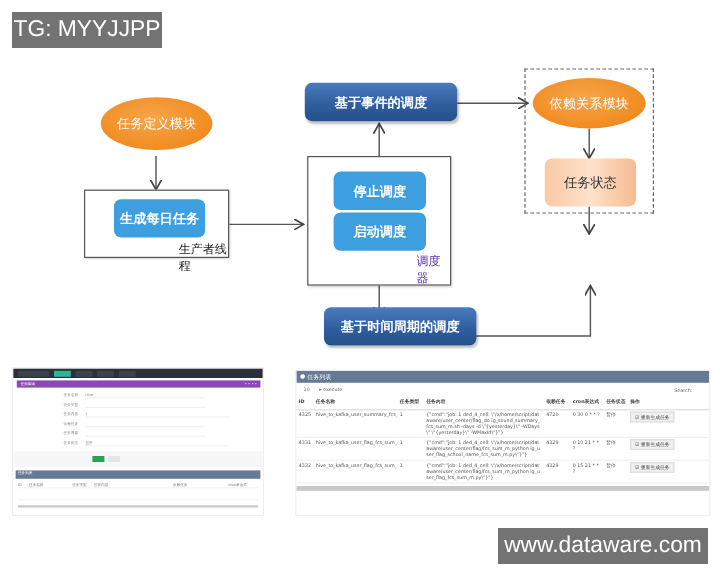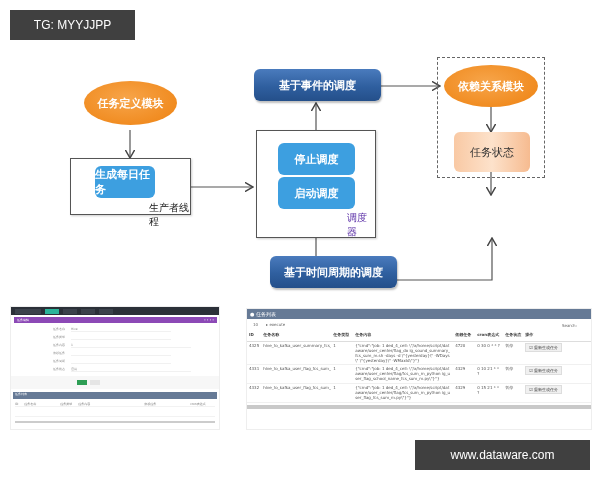--- a/index.html
+++ b/index.html
@@ -1,33 +1,33 @@
 <!DOCTYPE html>
 <html><head>
 <meta charset="utf-8">
 <style>
   * { box-sizing: border-box; margin: 0; padding: 0; }
   html, body { width: 600px; height: 480px; background: #ffffff; overflow: hidden; }
   body { position: relative; font-family: "DejaVu Sans", sans-serif; }
 
   .watermark {
-    position: absolute; background: #404040; color: #ffffff;
-    font-family: "Liberation Sans", sans-serif; font-size: 12px;
+    position: absolute; background: #737373; color: #ffffff;
+    font-family: "Liberation Sans", sans-serif; font-size: 19px;
     display: flex; align-items: center; justify-content: center;
   }
   #wm-top { left: 10px; top: 10px; width: 125px; height: 30px; }
   #wm-bottom { left: 415px; top: 440px; width: 175px; height: 30px; }
 
   .diagram { position: absolute; left: 0; top: 0; width: 600px; height: 300px; }
   .diagram svg { position: absolute; left: 0; top: 0; }
 
   .ellipse {
     position: absolute; border-radius: 50%;
     background: radial-gradient(ellipse at 45% 40%, #f7a54a 0%, #f08a1e 75%, #ea7d14 100%);
-    color: #fff; font-size: 11px; font-weight: bold;
+    color: #fff; font-size: 11px; font-weight: normal;
     display: flex; align-items: center; justify-content: center;
   }
   .dark-box {
     position: absolute; border-radius: 6px;
     background: linear-gradient(#4a7bbd 0%, #2f5f9f 55%, #244f8a 100%);
     color: #fff; font-size: 11px; font-weight: bold;
     display: flex; align-items: center; justify-content: center;
     box-shadow: 1px 2px 2px rgba(0,0,0,0.25);
   }
   .light-box {
@@ -100,21 +100,21 @@
     <line x1="491" y1="107" x2="491" y2="132" stroke="#555" stroke-width="1.2" marker-end="url(#arr)"></line>
 
     <line x1="491" y1="172" x2="491" y2="195" stroke="#555" stroke-width="1.2" marker-end="url(#arr)"></line>
 
     <polyline points="381,280 492,280 492,238" fill="none" stroke="#555" stroke-width="1.2" marker-end="url(#arr)"></polyline>
   </svg>
 
   <div class="ellipse" style="left:84px; top:81px; width:93px; height:44px;">任务定义模块</div>
 
   <div class="frame" style="left:70px; top:158px; width:121px; height:57px;">
-    <div class="light-box" style="left:24px; top:7px; width:60px; height:32px;">生成每日任务</div>
+    <div class="light-box" style="left:24px; top:7px; width:76px; height:32px;">生成每日任务</div>
     <div class="frame-label" style="left:34px; top:42px;">生产者线程</div>
   </div>
 
   <div class="dark-box" style="left:254px; top:69px; width:127px; height:32px;">基于事件的调度</div>
 
   <div class="frame" style="left:256px; top:130px; width:120px; height:108px;">
     <div class="light-box" style="left:21px; top:12px; width:77px; height:32px;">停止调度</div>
     <div class="light-box" style="left:21px; top:46px; width:77px; height:32px;">启动调度</div>
     <div class="frame-label" style="left:46px; top:80px; color:#5a2ea6;">调度器</div>
   </div>

